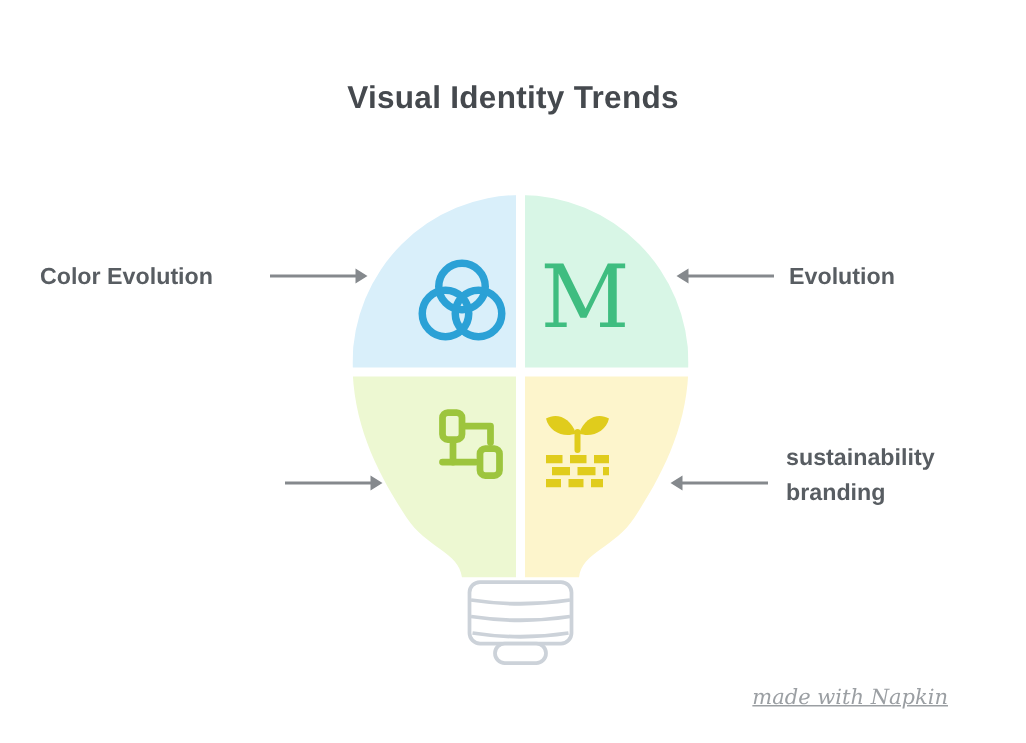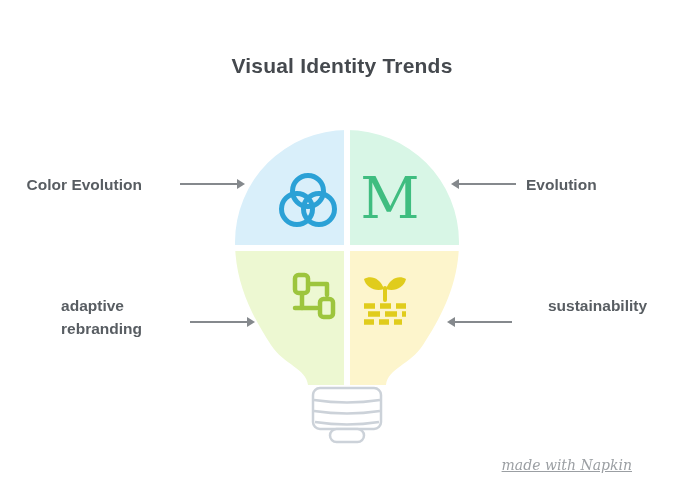--- a/index.html
+++ b/index.html
@@ -7,21 +7,21 @@
     position:relative;width:654px;height:495px;background:#ffffff;
     font-family:"Liberation Sans","DejaVu Sans",sans-serif;overflow:hidden;
   }
   .title{
     position:absolute;left:0;top:54px;width:684px;text-align:center;
     font-size:21px;font-weight:bold;color:#45494e;letter-spacing:.2px;
   }
   .label{
     position:absolute;font-size:15.5px;font-weight:600;color:#585d62;line-height:23px;
   }
-  .label.right-align{text-align:left;}
+  .label.right-align{text-align:center;}
   .label.left-align{text-align:left;}
   .arrow{position:absolute;height:2px;background:#85898d;}
   .arrow.to-right::after{
     content:"";position:absolute;right:-7px;top:-4px;
     border-left:8px solid #85898d;border-top:5px solid transparent;border-bottom:5px solid transparent;
   }
   .arrow.to-left::before{
     content:"";position:absolute;left:-7px;top:-4px;
     border-right:8px solid #85898d;border-top:5px solid transparent;border-bottom:5px solid transparent;
   }
@@ -89,27 +89,24 @@
   </svg>
 
   <div class="label right-align" style="right:512px;top:173px;">
     <span>Color Evolution</span>
   </div>
 
   <div class="label left-align" style="left:526px;top:173px;">
     <span>Evolution</span>
   </div>
 
-  <div class="label right-align" style="right:512px;top:294px;">
-    <div>adaptive</div>
-    <div>rebranding</div>
-  </div>
 
-  <div class="label left-align" style="left:548px;top:294px;">
+  <div class="label left-align" style="left:524px;top:294px;">
     <div>sustainability</div>
+    <div>branding</div>
   </div>
 
   <div class="arrow to-right" style="left:180px;top:183px;width:58px;"></div>
   <div class="arrow to-left" style="left:458px;top:183px;width:58px;"></div>
   <div class="arrow to-right" style="left:190px;top:321px;width:58px;"></div>
   <div class="arrow to-left" style="left:454px;top:321px;width:58px;"></div>
 
   <div class="watermark">made with Napkin</div>
 
 </div>

